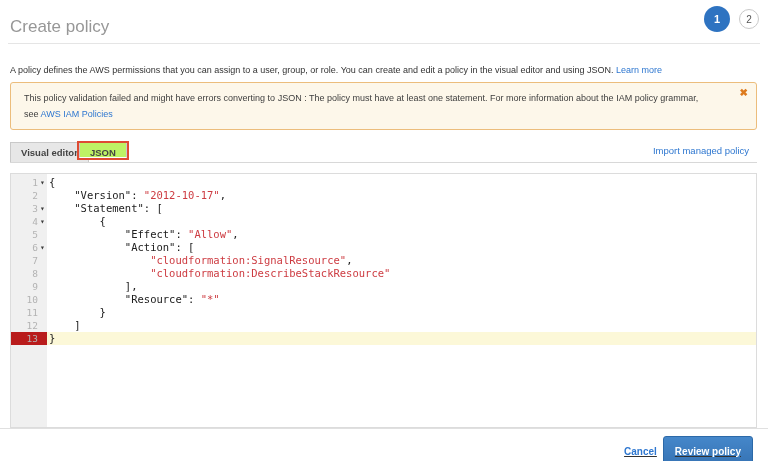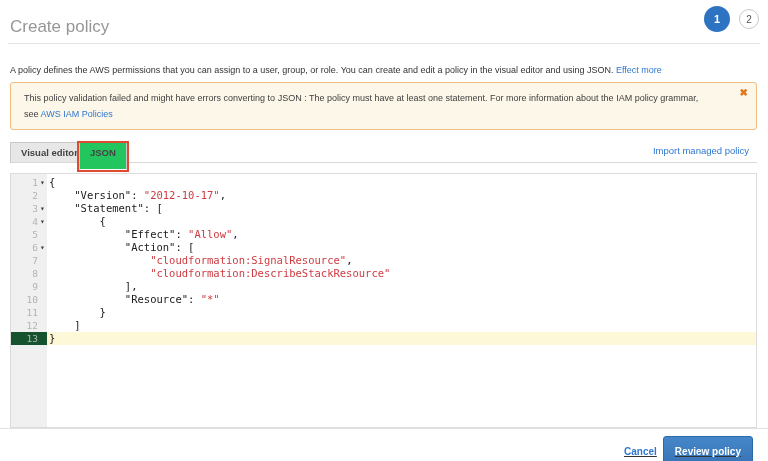--- a/index.html
+++ b/index.html
@@ -18,53 +18,53 @@
   
   .alert{position:absolute;left:10px;right:11px;top:82px;height:48px;box-sizing:border-box;
     background:#fdf7ea;border:1px solid #ecbd7c;border-radius:3px;
     padding:7px 47px 0 13px;font-size:9px;line-height:16px;color:#404040;}
   .alert-close{position:absolute;top:5px;right:8px;color:#dd7a1d;font-size:10px;font-weight:bold;cursor:pointer;line-height:10px;}
   
   .tabrow{position:absolute;left:10px;right:11px;top:142px;height:20px;border-bottom:1px solid #d8d8d8;}
   .tab{position:absolute;top:0;height:20px;line-height:20px;box-sizing:border-box;
     font-size:9.5px;font-weight:bold;color:#444;padding:0 10px;cursor:pointer;}
   .tab-visual{left:0;background:#e7e7e7;border:1px solid #c9c9c9;border-bottom:none;}
-  .tab-json{left:69px;height:28px;background:#22c55e;border:1px solid #c9c9c9;border-bottom:1px solid #fff;}
+  .tab-json{left:69px;height:16px;background:#bef264;border:1px solid #c9c9c9;border-bottom:1px solid #fff;}
   .tab-json .hl{position:absolute;left:-3px;right:-3px;top:-2px;bottom:-3px;border:2px solid #df4b32;pointer-events:none;}
   .import-link{position:absolute;right:8px;top:3px;font-size:9.5px;}
   
   .editor{position:absolute;left:10px;right:11px;top:173px;height:255px;box-sizing:border-box;
     border:1px solid #dcdcdc;background:#fff;cursor:text;}
   .gutter-bg{position:absolute;left:0;top:0;bottom:0;width:36px;background:#f0f0f0;}
   .rows{position:absolute;left:0;right:0;top:0;bottom:0;padding-top:2px;}
   .row{display:flex;height:13px;line-height:13px;font-family:"DejaVu Sans Mono",monospace;font-size:10.5px;white-space:pre;position:relative;}
   .row .g{width:36px;flex:none;position:relative;}
   .row .ln{position:absolute;left:0;top:0;width:27px;text-align:right;color:#b3b3b3;font-size:9.5px;}
   .row .fold{position:absolute;left:29px;top:0;color:#3c3c3c;font-size:8px;cursor:pointer;}
   .row .c{flex:1;padding-left:2px;color:#202020;}
-  .row.active .g{background:#14532d;}
+  .row.active .g{background:#b91c1c;}
   .row.active .c{background:#fcf8d8;}
   .seg-string{color:#cd3b41;}
   
   .footer-line{position:absolute;left:0;right:0;top:428px;border-top:1px solid #e0e0e0;}
   .footer{position:absolute;right:15px;top:436px;display:flex;align-items:center;gap:6px;text-decoration:underline;}
   .cancel{font-size:10px;font-weight:bold;}
   .review-btn{background:linear-gradient(#4587ca,#3673b4);border:1px solid #2c69a8;border-radius:3px;
     color:#fff;font-size:10px;font-weight:bold;font-family:"Liberation Sans",sans-serif;
     padding:0 11px;height:30px;cursor:pointer;}
 </style>
 </head>
 <body>
 
 <h1 class="page-title">Create policy</h1>
 <div class="step step1">1</div>
 <div class="step step2">2</div>
 <div class="divider"></div>
 
-<p class="intro"><span>A policy defines the AWS permissions that you can assign to a user, group, or role. You can create and edit a policy in the visual editor and using JSON. </span><a class="link">Effect more</a></p>
+<p class="intro"><span>A policy defines the AWS permissions that you can assign to a user, group, or role. You can create and edit a policy in the visual editor and using JSON. </span><a class="link">Learn more</a></p>
 
 <div class="alert">
   <span>This policy validation failed and might have errors converting to JSON : The policy must have at least one statement. For more information about the IAM policy grammar, see </span><a class="link">AWS IAM Policies</a>
   <span class="alert-close">✖</span>
 </div>
 
 <div class="tabrow">
   <div class="tab tab-visual">Visual editor</div>
   <div class="tab tab-json"><span>JSON</span><span class="hl"></span></div>
   <a class="link import-link">Import managed policy</a>

